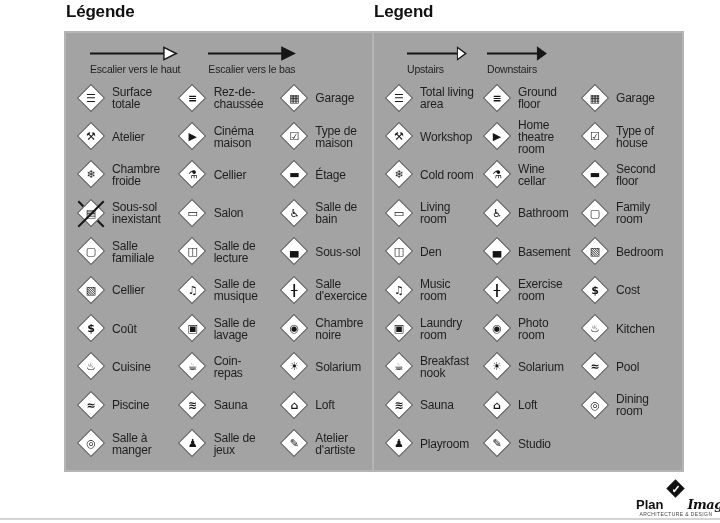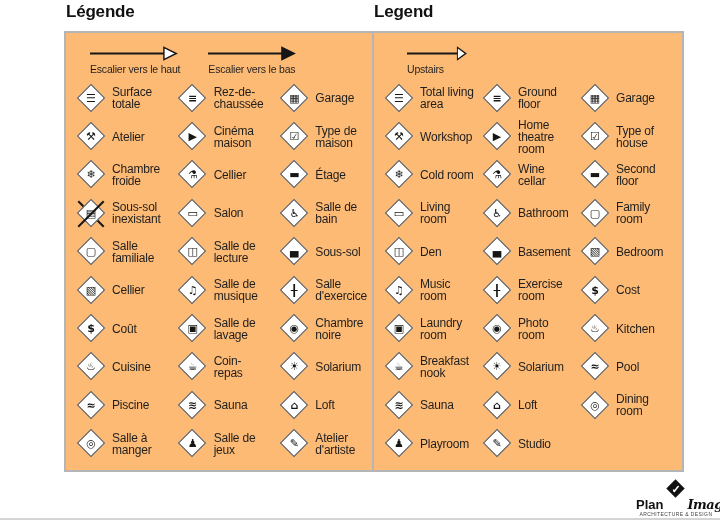--- a/index.html
+++ b/index.html
@@ -8,21 +8,21 @@
     font-family:"Liberation Sans",sans-serif;color:#1a1a1a;overflow:hidden;
   }
   .panel{position:absolute;top:2px;}
   .panel-fr{left:64px;width:323px;}
   .panel-en{left:372px;width:312px;}
   .ptitle{
     margin:0 0 9px 2px;font-size:17px;font-weight:bold;color:#111;
     letter-spacing:-0.2px;
   }
   .pbox{
-    border:2px solid #b5b5b5;height:441px;box-sizing:border-box;background:#fdba74;
+    border:2px solid #b5b5b5;height:441px;box-sizing:border-box;background:#a3a3a3;
   }
   .arrows{display:flex;padding:13px 0 0 24px;}
   .panel-fr .arrows{gap:28px;}
   .panel-en .arrows{gap:20px;padding-left:33px;}
   .arrowgrp{display:flex;flex-direction:column;}
   .arrow-svg{height:15px;display:block;}
   .panel-fr .arrow-svg{width:88px;}
   .panel-en .arrow-svg{width:60px;}
   .alabel{font-size:10.5px;line-height:13px;letter-spacing:-0.2px;color:#1f1f1f;margin-top:2px;}
   .legend-grid{
@@ -306,20 +306,27 @@
   <h1 class="ptitle">Legend</h1>
   <div class="pbox">
     <div class="arrows">
       <div class="arrowgrp">
         <svg class="arrow-svg" viewBox="0 0 100 16" preserveAspectRatio="none">
           <line x1="0" y1="8" x2="84" y2="8" stroke="#161616" stroke-width="2"></line>
           <polygon points="84,1.5 98,8 84,14.5" fill="#ffffff" stroke="#161616" stroke-width="1.6"></polygon>
         </svg>
         <span class="alabel">Upstairs</span>
       </div>
+      <div class="arrowgrp">
+        <svg class="arrow-svg" viewBox="0 0 100 16" preserveAspectRatio="none">
+          <line x1="0" y1="8" x2="84" y2="8" stroke="#161616" stroke-width="2"></line>
+          <polygon points="84,1.5 98,8 84,14.5" fill="#161616" stroke="#161616" stroke-width="1.6"></polygon>
+        </svg>
+        <span class="alabel">Downstairs</span>
+      </div>
     </div>
     <div class="legend-grid">
         <div class="cell">
           <span class="diamond">
             <span class="dbox"></span>
             <span class="dglyph">☰</span>
           </span>
           <span class="ilabel">Total living area</span>
         </div>
         <div class="cell">

